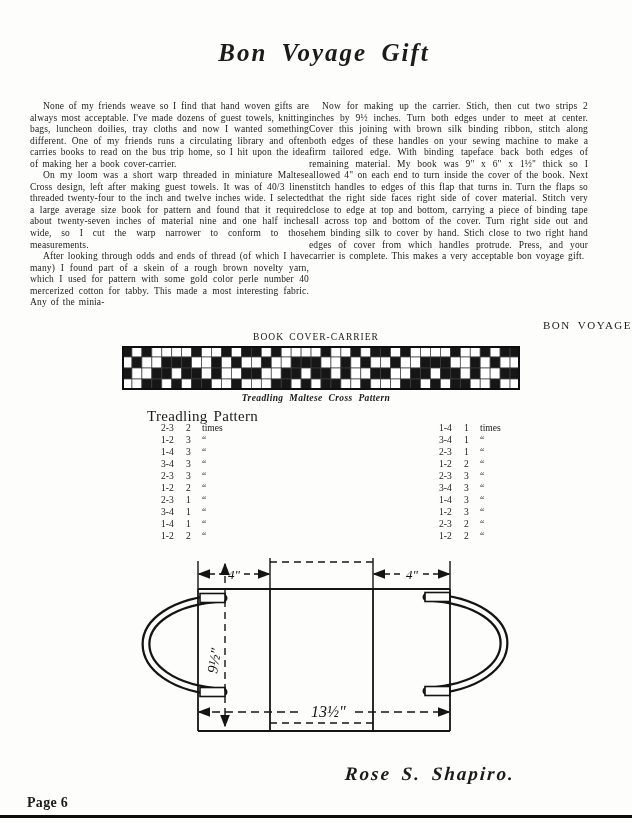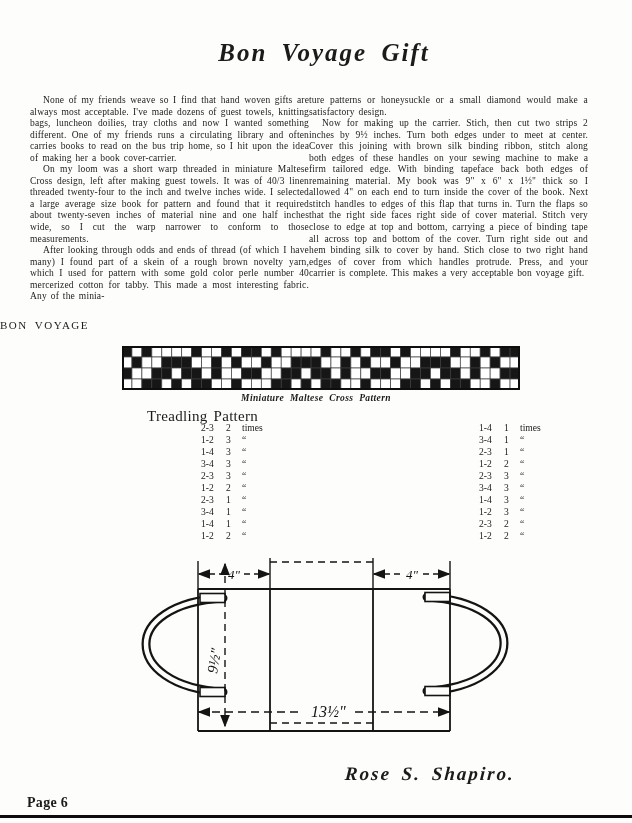--- a/index.html
+++ b/index.html
@@ -23,34 +23,34 @@
   }
   .byline{
     position:absolute;top:64px;left:0;width:100%;
     text-align:center;
     font-size:11.5px;font-weight:bold;
     letter-spacing:3px;word-spacing:6px;
   }
 
   
   .columns{
-    position:absolute;top:95px;left:30px;width:574px;
+    position:absolute;top:101px;left:30px;width:574px;
     display:flex;gap:0;
   }
   .col{width:279px;
     font-size:9.5px;line-height:11.55px;
     text-align:justify;
     letter-spacing:.15px;word-spacing:1.4px;
   }
   .col p{margin:0;text-indent:13px;}
   .col p.noindent{text-indent:0;}
 
   
   .ph1{
-    position:absolute;top:319px;left:0;width:100%;text-align:left;
+    position:absolute;top:319px;left:0;width:100%;text-align:right;
     font-size:11px;letter-spacing:1.5px;word-spacing:3px;
   }
   .ph2{
     position:absolute;top:331.5px;left:0;width:100%;text-align:center;
     font-size:9.5px;letter-spacing:1px;word-spacing:2px;
   }
   .band{
     position:absolute;top:346px;left:122px;width:398px;height:44px;
   }
   .caption{
@@ -59,21 +59,21 @@
     letter-spacing:.4px;word-spacing:3px;
   }
 
   
   .tlabel{
     position:absolute;top:408px;left:147px;
     font-size:15px;letter-spacing:.3px;word-spacing:2px;
   }
   .tread{
     position:absolute;top:422px;
-    font-size:9.6px;line-height:12.05px;margin-left:40px;
+    font-size:9.6px;line-height:12.05px;
   }
   .tread.left{left:161px;}
   .tread.right{left:439px;}
   .trow{display:flex;}
   .trow .tr-pair{width:25px;}
   .trow .tr-count{width:16px;text-align:left;}
   .trow .tr-times{width:34px;}
 
   
   .diagram{position:absolute;top:552px;left:105px;width:430px;height:205px;}
@@ -101,26 +101,26 @@
 
   <h1 class="title">Bon Voyage Gift</h1>
 
   <section class="columns">
     <div class="col" id="col-left">
         <p>None of my friends weave so I find that hand woven gifts are always most acceptable.  I've made dozens of guest towels, knitting bags, luncheon doilies, tray cloths and now I wanted something different.  One of my friends runs a circulating library and often carries books to read on the bus trip home, so I hit upon the idea of making her a book cover-carrier.</p>
         <p>On my loom was a short warp threaded in miniature Maltese Cross design, left after making guest towels.  It was of 40/3 linen threaded twenty-four to the inch and twelve inches wide.  I selected a large average size book for pattern and found that it required about twenty-seven inches of material nine and one half inches wide, so I cut the warp narrower to conform to those measurements.</p>
         <p>After looking through odds and ends of thread (of which I have many) I found part of a skein of a rough brown novelty yarn, which I used for pattern with some gold color perle number 40 mercerized cotton for tabby.  This made a most interesting fabric.  Any of the minia-</p>
       </div>
     <div class="col" id="col-right">
-        <p class="noindent">ture patterns or honeysuckle or a small diamond would make a satisfactory design.</p>
         <p>Now for making up the carrier.  Stich, then cut two strips 2 inches by 9½ inches.  Turn both edges under to meet at center.  Cover this joining with brown silk binding ribbon, stitch along both edges of these handles on your sewing machine to make a firm tailored edge.  With binding tapeface back both edges of remaining material.  My book was 9" x 6" x 1½" thick so I allowed 4" on each end to turn inside the cover of the book.  Next stitch handles to edges of this flap that turns in.  Turn the flaps so that the right side faces right side of cover material.  Stitch very close to edge at top and bottom, carrying a piece of binding tape all across top and bottom of the cover.  Turn right side out and hem binding silk to cover by hand.  Stich close to two right hand edges of cover from which handles protrude.  Press, and your carrier is complete.  This makes a very acceptable bon voyage gift.</p>
       </div>
   </section>
 
   <div class="ph1">BON VOYAGE</div>
+  <div class="ph2">BOOK COVER-CARRIER</div>
 
   <div class="band" id="band"><svg width="398" height="44">
         <rect x="0" y="0" width="9.95" height="11" fill="#161616" stroke="#3c3c3c" stroke-width="0.7"></rect>
         <rect x="9.95" y="0" width="9.95" height="11" fill="#ffffff" stroke="#3c3c3c" stroke-width="0.7"></rect>
         <rect x="19.9" y="0" width="9.95" height="11" fill="#161616" stroke="#3c3c3c" stroke-width="0.7"></rect>
         <rect x="29.849999999999998" y="0" width="9.95" height="11" fill="#ffffff" stroke="#3c3c3c" stroke-width="0.7"></rect>
         <rect x="39.8" y="0" width="9.95" height="11" fill="#ffffff" stroke="#3c3c3c" stroke-width="0.7"></rect>
         <rect x="49.75" y="0" width="9.95" height="11" fill="#ffffff" stroke="#3c3c3c" stroke-width="0.7"></rect>
         <rect x="59.699999999999996" y="0" width="9.95" height="11" fill="#ffffff" stroke="#3c3c3c" stroke-width="0.7"></rect>
         <rect x="69.64999999999999" y="0" width="9.95" height="11" fill="#161616" stroke="#3c3c3c" stroke-width="0.7"></rect>
@@ -272,21 +272,21 @@
         <rect x="328.34999999999997" y="33" width="9.95" height="11" fill="#161616" stroke="#3c3c3c" stroke-width="0.7"></rect>
         <rect x="338.29999999999995" y="33" width="9.95" height="11" fill="#161616" stroke="#3c3c3c" stroke-width="0.7"></rect>
         <rect x="348.25" y="33" width="9.95" height="11" fill="#ffffff" stroke="#3c3c3c" stroke-width="0.7"></rect>
         <rect x="358.2" y="33" width="9.95" height="11" fill="#ffffff" stroke="#3c3c3c" stroke-width="0.7"></rect>
         <rect x="368.15" y="33" width="9.95" height="11" fill="#161616" stroke="#3c3c3c" stroke-width="0.7"></rect>
         <rect x="378.09999999999997" y="33" width="9.95" height="11" fill="#ffffff" stroke="#3c3c3c" stroke-width="0.7"></rect>
         <rect x="388.04999999999995" y="33" width="9.95" height="11" fill="#ffffff" stroke="#3c3c3c" stroke-width="0.7"></rect>
         <rect x="1" y="1" width="396" height="42" fill="none" stroke="#0e0e0e" stroke-width="2"></rect>
       </svg></div>
 
-  <div class="caption">Miniature Maltese Cross Pattern</div>
+  <div class="caption">Treadling Maltese Cross Pattern</div>
 
   <div class="tlabel">Treadling Pattern</div>
   <div class="tread left" id="tread-left">
       <div class="trow">
         <span class="tr-pair">2-3</span>
         <span class="tr-count">2</span>
         <span class="tr-times">times</span>
       </div>
       <div class="trow">
         <span class="tr-pair">1-2</span>

